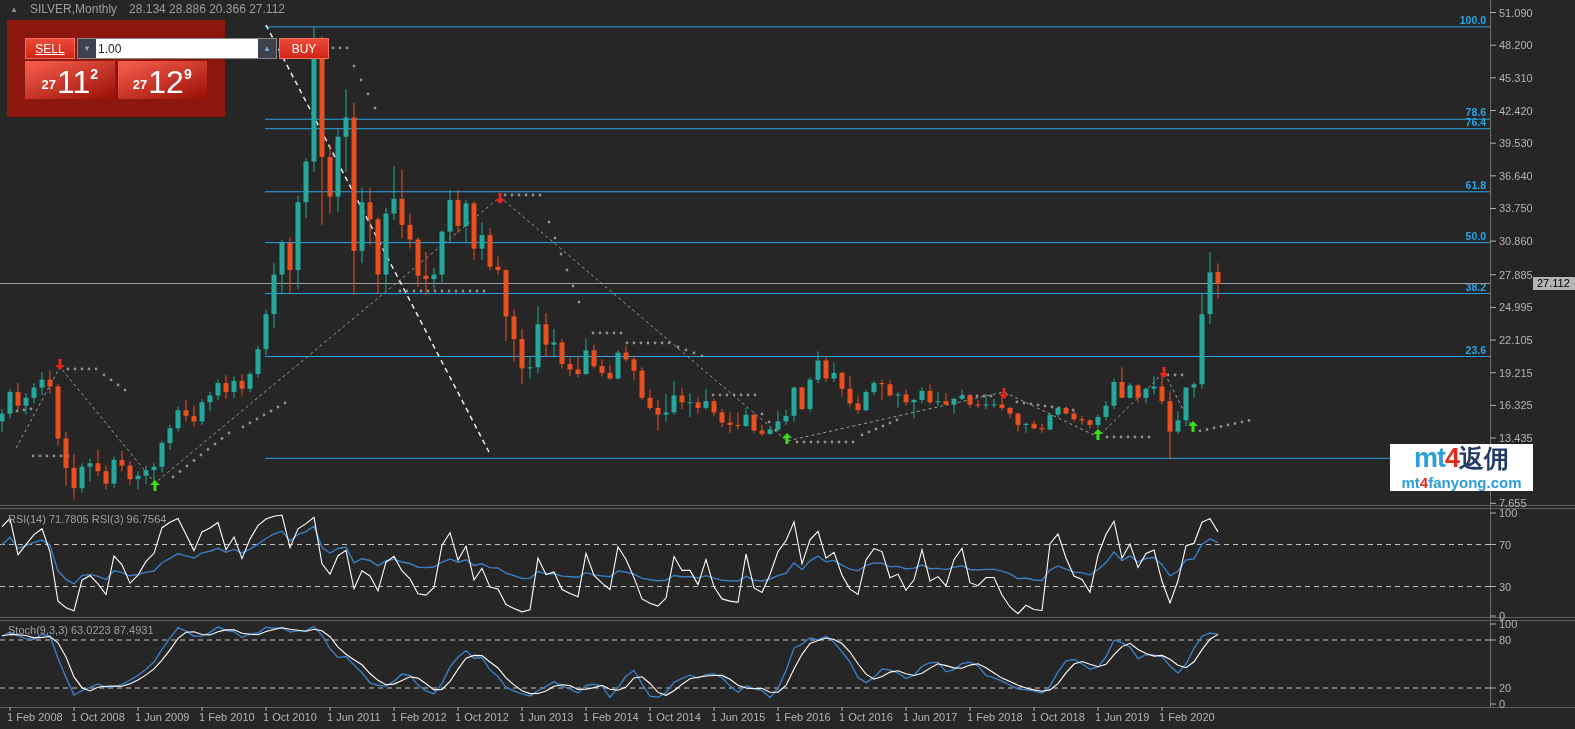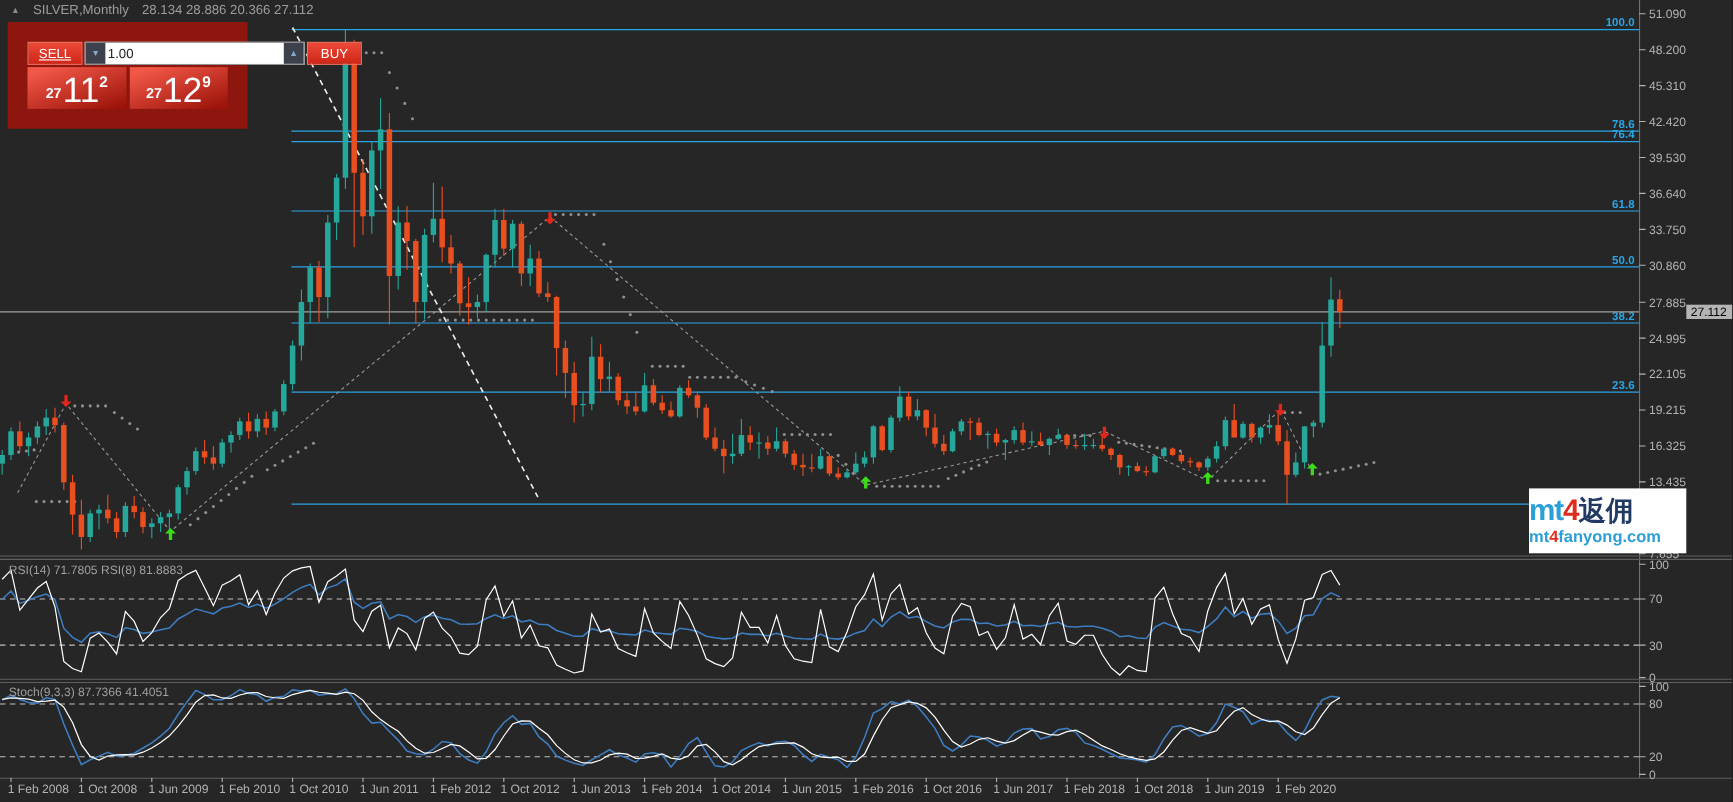--- a/index.html
+++ b/index.html
@@ -20,22 +20,22 @@
             align-items:center;justify-content:center;border:none;cursor:pointer;padding:0;}
   .vol-input{flex:1;min-width:20px;border:none;outline:none;text-align:left;padding-right:5px;
              font-size:12px;color:#222;font-family:"Liberation Sans",sans-serif;}
   .tp-row2{display:flex;gap:3px;margin-top:2px;height:38px;}
   .price-box{flex:1;background:linear-gradient(160deg,#f25848 10%,#9c1309 95%);color:#fff;
              display:flex;align-items:flex-end;justify-content:center;padding-bottom:2px;cursor:pointer;}
   .pb-small{font-size:13px;font-weight:bold;margin:0 1px 5px 0;}
   .pb-big{font-size:32px;font-weight:normal;line-height:30px;}
   .pb-sup{font-size:14px;font-weight:bold;margin-bottom:15px;}
   .ind-label{position:absolute;color:#9f9f9f;font-size:11px;z-index:5;}
-  .logo{position:absolute;left:1390px;top:444px;width:143px;height:59px;background:#ffffff;
-        display:flex;flex-direction:column;align-items:flex-start;justify-content:center;
+  .logo{position:absolute;left:1390px;top:444px;width:143px;height:47px;background:#ffffff;
+        display:flex;flex-direction:column;align-items:center;justify-content:center;
         line-height:1;z-index:6;}
   .logo .l1{font-weight:bold;font-size:27px;letter-spacing:-1px;}
   .logo .l1 .b{color:#2b9fd6;}
   .logo .l1 .r{color:#e02b1d;}
   .logo .l1 .cn{color:#223a63;font-size:25px;letter-spacing:0;}
   .logo .l2{font-weight:bold;font-size:15px;margin-top:3px;}
   .logo .l2 .b{color:#2b9fd6;}
   .logo .l2 .r{color:#e02b1d;}
 </style>
 </head>
@@ -70,22 +70,22 @@
         <span class="pb-sup">2</span>
       </div>
       <div class="price-box">
         <span class="pb-small">27</span>
         <span class="pb-big">12</span>
         <span class="pb-sup">9</span>
       </div>
     </div>
   </div>
 
-  <div class="ind-label" style="left:8px;top:513px;">RSI(14) 71.7805  RSI(8) 81.8883</div>
-  <div class="ind-label" style="left:8px;top:624px;">Stoch(9,3,3) 87.7366 41.4051</div>
+  <div class="ind-label" style="left:8px;top:513px;">RSI(14) 71.7805  RSI(3) 96.7564</div>
+  <div class="ind-label" style="left:8px;top:624px;">Stoch(9,3,3) 63.0223 87.4931</div>
 
   <svg id="chart" width="1575" height="729" style="position:absolute;left:0;top:0;">
       <g>
         <line x1="265" y1="26.89400000000003" x2="1490" y2="26.89400000000003" stroke="#2aa4e4" stroke-width="1"></line>
         <text x="1486" y="23.89400000000003" fill="#2aa4e4" font-size="10.5" text-anchor="end" font-weight="bold">100.0</text>
         <line x1="265" y1="119.21500000000006" x2="1490" y2="119.21500000000006" stroke="#2aa4e4" stroke-width="1"></line>
         <text x="1486" y="116.21500000000006" fill="#2aa4e4" font-size="10.5" text-anchor="end" font-weight="bold">78.6</text>
         <line x1="265" y1="128.70700000000002" x2="1490" y2="128.70700000000002" stroke="#2aa4e4" stroke-width="1"></line>
         <text x="1486" y="125.70700000000002" fill="#2aa4e4" font-size="10.5" text-anchor="end" font-weight="bold">76.4</text>
         <line x1="265" y1="191.76100000000008" x2="1490" y2="191.76100000000008" stroke="#2aa4e4" stroke-width="1"></line>

